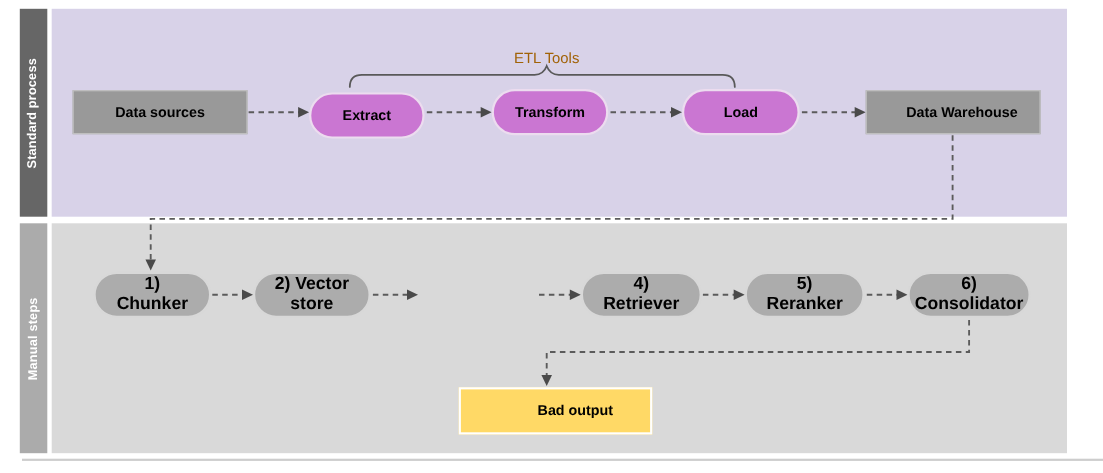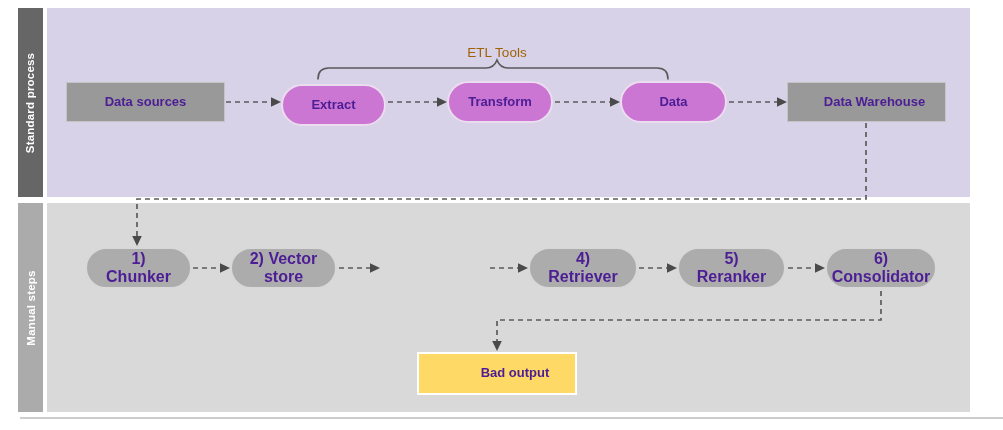--- a/index.html
+++ b/index.html
@@ -10,39 +10,39 @@
   .lane-label { position:absolute; display:flex; align-items:center; justify-content:center; }
   .lane-label span { transform:rotate(-90deg); white-space:nowrap; color:#ffffff; font-weight:bold; font-size:11.5px; letter-spacing:.2px; }
   #lane1-label { left:18px; top:8px; width:25px; height:189px; background:#666666; }
   #lane2-label { left:18px; top:203px; width:25px; height:209px; background:#ababab; }
   #lane1-body { position:absolute; left:47px; top:8px; width:923px; height:189px; background:#d8d2e8; }
   #lane2-body { position:absolute; left:47px; top:203px; width:923px; height:209px; background:#d9d9d9; }
   #bottom-divider { position:absolute; left:20px; top:417px; width:983px; height:2px; background:#cdcdcd; }
 
   
   .node { position:absolute; display:flex; align-items:center; justify-content:center; text-align:center;
-          color:#4c1d95; font-weight:bold; box-sizing:border-box; z-index:3; line-height:1.15; }
+          color:#000000; font-weight:bold; box-sizing:border-box; z-index:3; line-height:1.15; }
   .rect  { background:#999999; border:1px solid #c4c4c4; font-size:13px; }
   .pill-etl { background:#ca76d2; border:2px solid #ecdcef; border-radius:22px; font-size:13px; }
   .pill-gray { background:#acacac; border:2px solid #d8d8d8; border-radius:22px; font-size:16px; padding:0 10px; }
 
   #node-data-sources   { left:66px;  top:82px; width:159px; height:40px; }
   #node-extract        { left:281px; top:84px; width:105px; height:42px; }
   #node-transform      { left:447px; top:81px; width:106px; height:42px; }
   #node-load           { left:620px; top:81px; width:107px; height:42px; }
   #node-data-warehouse { left:787px; top:82px; width:159px; height:40px;padding-left:16px; }
 
   #node-chunker      { left:85px;  top:247px; width:107px; height:42px; }
   #node-vector-store { left:230px; top:247px; width:107px; height:42px; padding:0 14px; }
   #node-rewriter     { left:380px; top:247px; width:108px; height:42px; }
   #node-retriever    { left:528px; top:247px; width:110px; height:42px; }
   #node-reranker     { left:677px; top:247px; width:109px; height:42px; }
   #node-consolidator { left:825px; top:247px; width:112px; height:42px; padding:0 14px; }
 
-  #node-bad-output { left:417px; top:352px; width:160px; height:43px; background:#ffd966; border:2px solid #ffffff; font-size:13px;padding-left:36px; }
+  #node-bad-output { left:417px; top:352px; width:176px; height:43px; background:#ffd966; border:2px solid #ffffff; font-size:13px;padding-left:36px; }
 
   
   #bracket-label { position:absolute; left:437px; top:45px; width:120px; text-align:center;
                    font-weight:normal; font-size:13.5px; color:#a16207; z-index:3; }
 
   
   #connectors { position:absolute; left:0; top:0; z-index:2; }
 </style>
 </head>
 <body>
@@ -87,21 +87,21 @@
       <path d="M 497 351 L 492.2 341 L 501.8 341 Z"></path>
     </g>
     <path d="M 318 79 Q 318 68 329 68 L 486 68 Q 494 68 497 60 Q 500 68 508 68 L 657 68 Q 668 68 668 79" stroke="#595959" stroke-width="1.6" fill="none" stroke-linecap="round"></path>
   </svg>
 
   <div id="bracket-label">ETL Tools</div>
 
   <div id="node-data-sources" class="node rect">Data sources</div>
   <div id="node-extract" class="node pill-etl">Extract</div>
   <div id="node-transform" class="node pill-etl">Transform</div>
-  <div id="node-load" class="node pill-etl">Data</div>
+  <div id="node-load" class="node pill-etl">Load</div>
   <div id="node-data-warehouse" class="node rect">Data Warehouse</div>
 
   <div id="node-chunker" class="node pill-gray">1) Chunker</div>
   <div id="node-vector-store" class="node pill-gray">2) Vector store</div>
   <div id="node-retriever" class="node pill-gray">4) Retriever</div>
   <div id="node-reranker" class="node pill-gray">5) Reranker</div>
   <div id="node-consolidator" class="node pill-gray">6) Consolidator</div>
 
   <div id="node-bad-output" class="node">Bad output</div>
 

